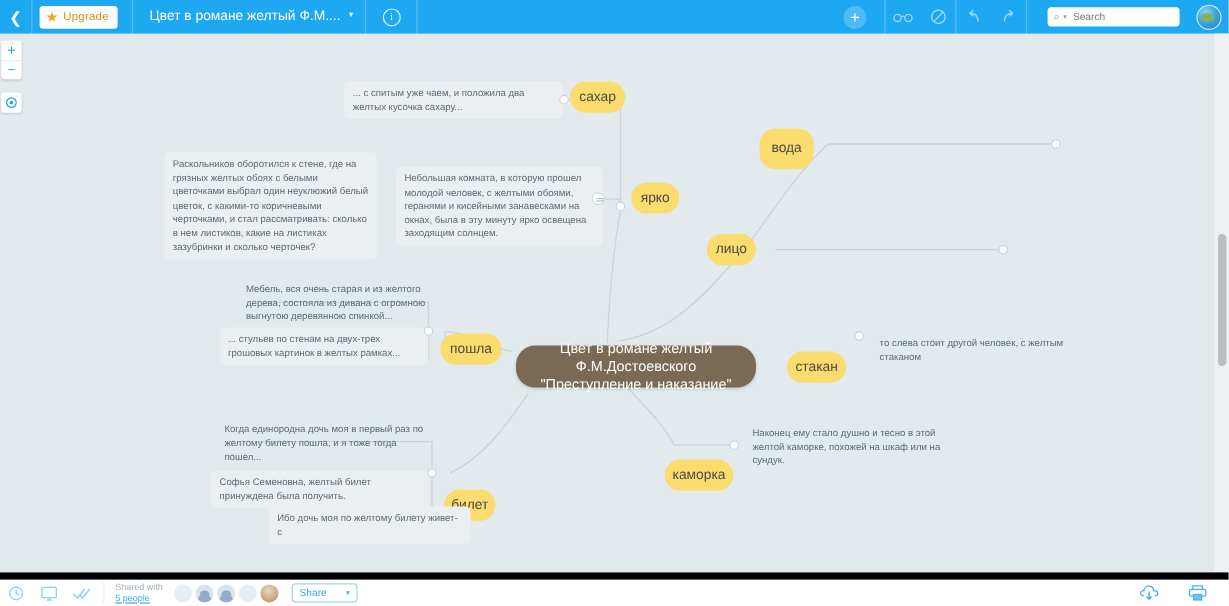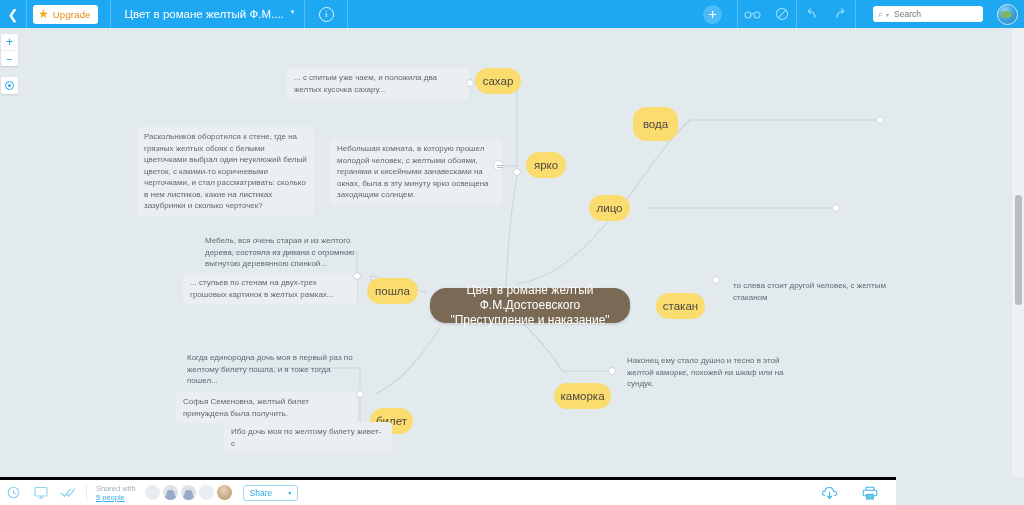--- a/index.html
+++ b/index.html
@@ -136,22 +136,22 @@
   #vscroll {
     position: absolute; right: 2px; top: 195px; width: 7px; height: 110px;
     background: #b9bdbf; border-radius: 4px;
   }
   #vtrack {
     position: absolute; right: 0; top: 28px; width: 12px; height: 449px; background: #eef0f1;
   }
 
   
   #bottombar {
-    position: absolute; left: 0; bottom: 0; width: 896px; height: 28px;
-    background: #fff; border-top: 3px solid #000000; display: flex; align-items: center;
+    position: absolute; left: 0; bottom: 0; width: 1024px; height: 28px;
+    background: #fff; border-top: 6px solid #000000; display: flex; align-items: center;
   }
   .bb-icon {
     width: 27px; height: 28px; display: flex; align-items: center; justify-content: center;
     color: #8ed0ee; font-size: 12px; cursor: pointer;
   }
   .bb-sep { width: 1px; height: 18px; background: #e8edef; margin: 0 9px 0 5px; }
   .shared-block { font-size: 7.5px; line-height: 9px; cursor: pointer; }
   .shared-block .sw { color: #9fb0b8; }
   .shared-block .sp { color: #37aee8; text-decoration: underline; display: block; }
   .av-row { display: flex; align-items: center; gap: 3px; margin-left: 9px; }

